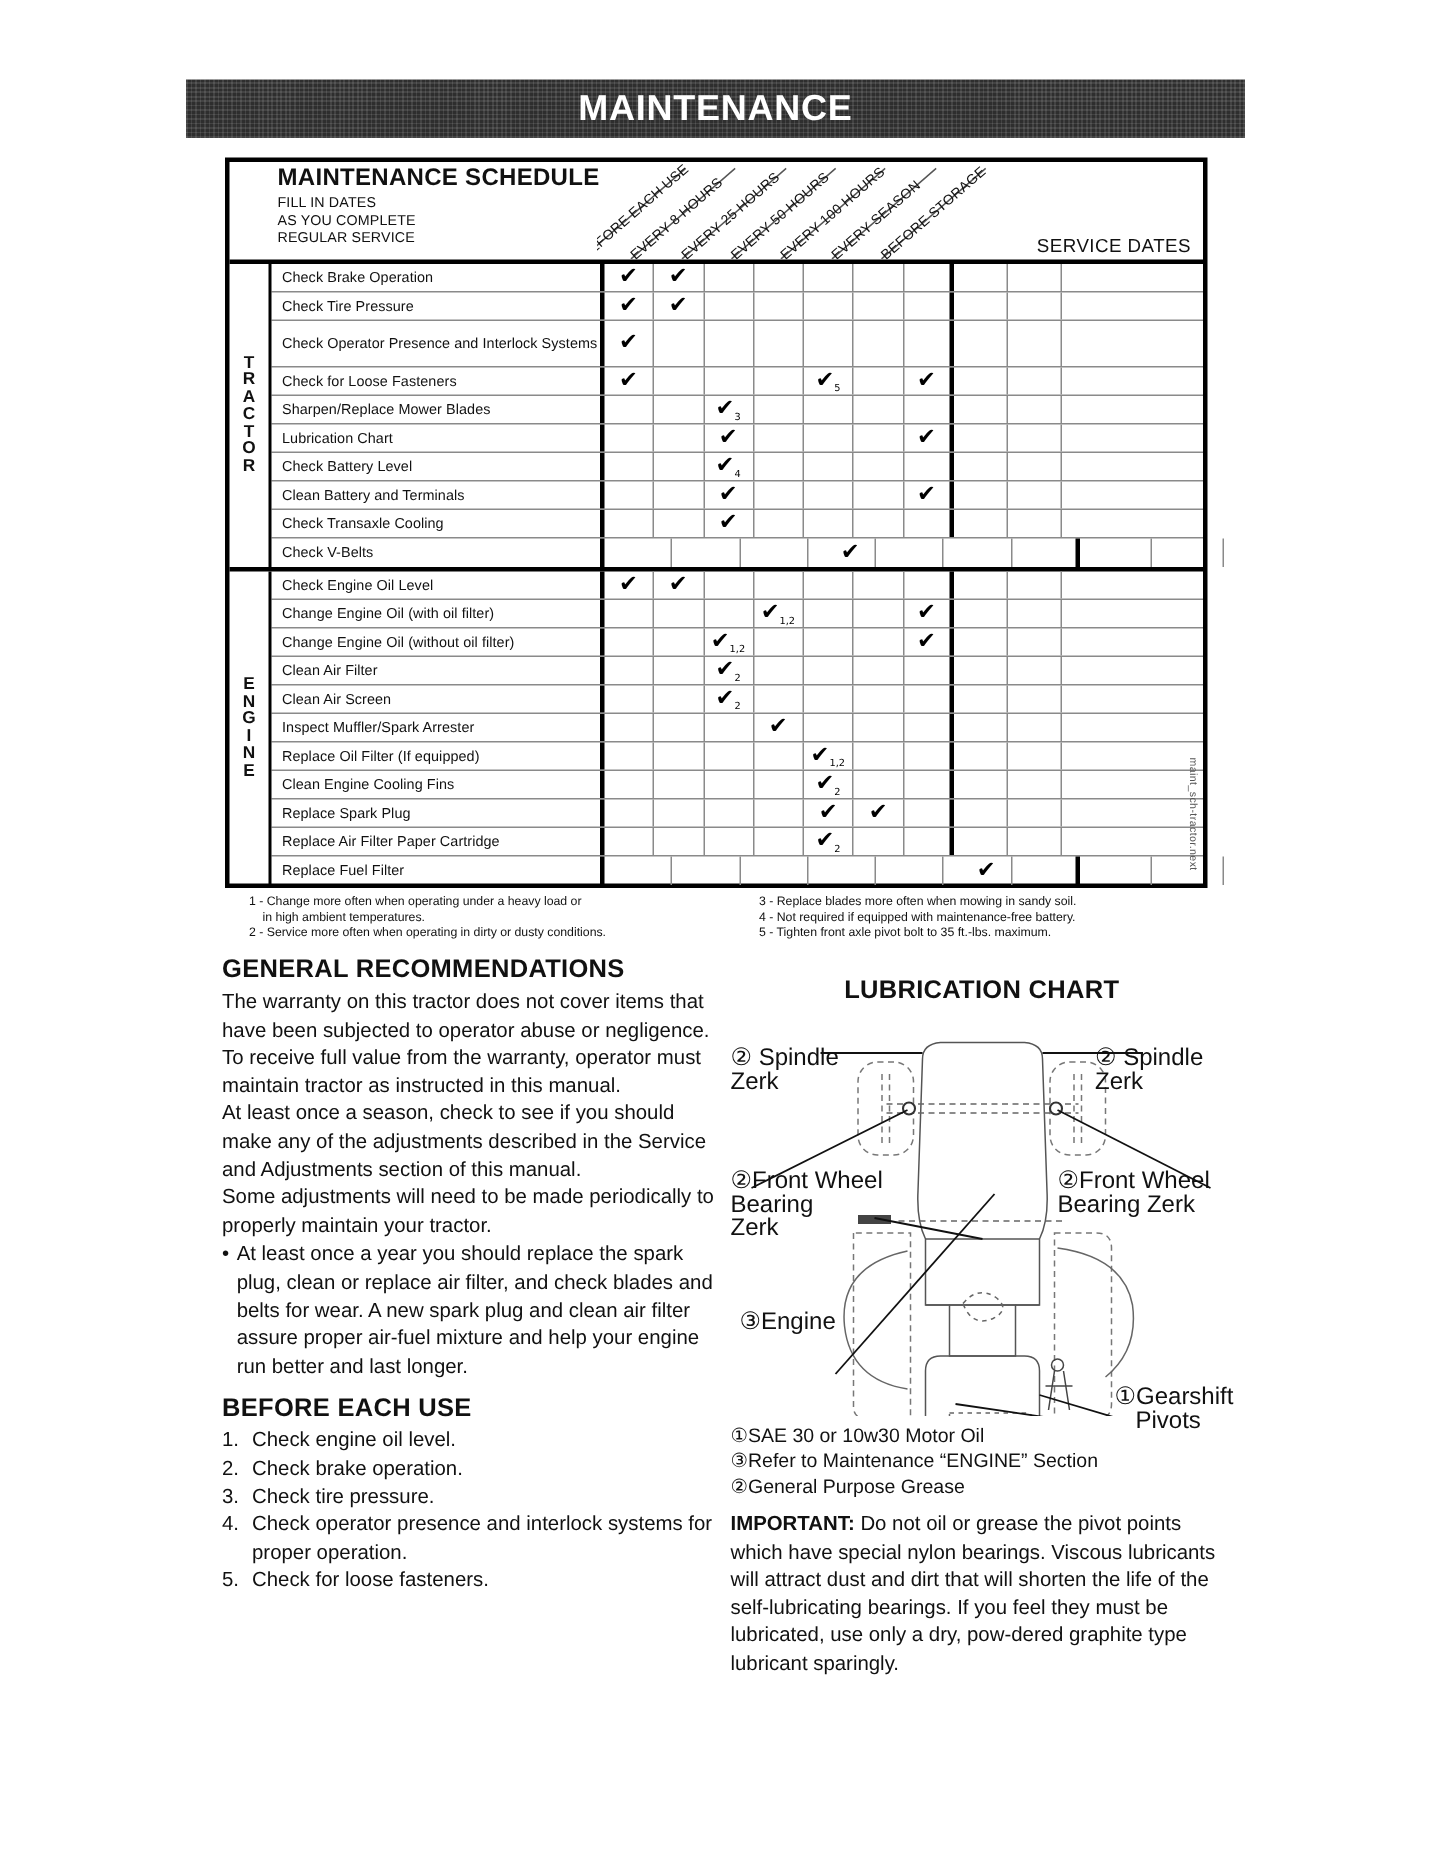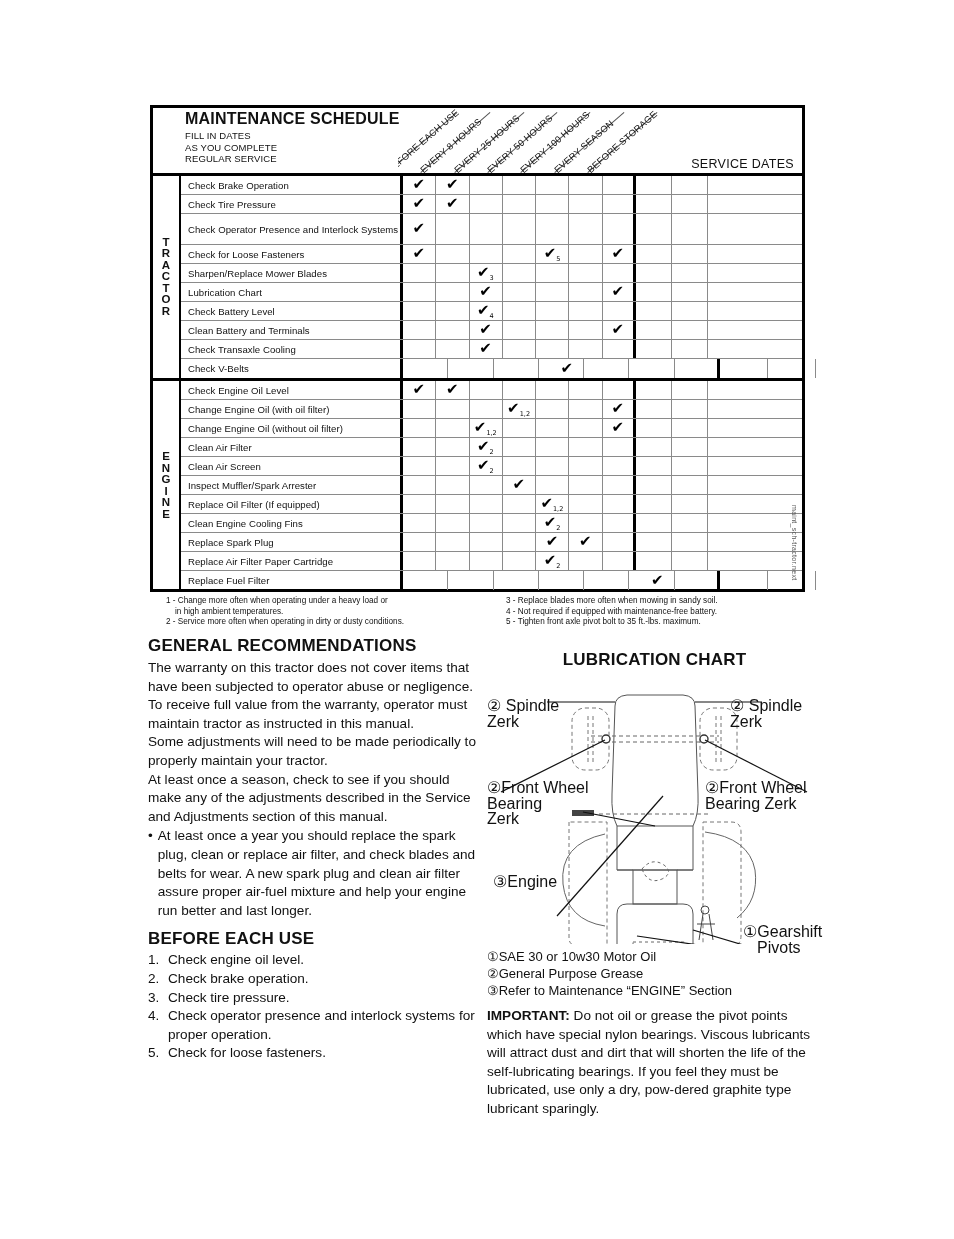--- a/index.html
+++ b/index.html
@@ -117,20 +117,23 @@
   .important{font-size:13.6px;line-height:18.6px;margin:8px 0 0 0;}
   .important b{font-weight:bold;}
 
   .pageno{position:absolute;left:0;top:1168px;width:954px;text-align:center;font-size:16px;}
 </style>
 </head>
 <body>
 
 <div class="page">
 
+  <div class="banner">
+    <div class="banner-title">MAINTENANCE</div>
+  </div>
 
   <div class="sched">
     <div class="sched-head">
       <div class="sched-title">MAINTENANCE SCHEDULE</div>
       <div class="sched-sub">
         <div>FILL IN DATES</div>
         <div>AS YOU COMPLETE</div>
         <div>REGULAR SERVICE</div>
       </div>
       <div class="diag-wrap" id="diag-wrap">
@@ -514,22 +517,22 @@
     <div class="col right">
       <p>3 - Replace blades more often when mowing in sandy soil.</p>
       <p>4 - Not required if equipped with maintenance-free battery.</p>
       <p>5 - Tighten front axle pivot bolt to 35 ft.-lbs. maximum.</p>
     </div>
   </div>
 
   <div class="colL">
     <h2 class="sec">GENERAL RECOMMENDATIONS</h2>
     <p class="body-text">The warranty on this tractor does not cover items that have been subjected to operator abuse or negligence.  To receive full value from the warranty, operator must maintain tractor as instructed in this manual.</p>
+    <p class="body-text">At least once a season, check to see if you should make any of the adjustments described in the Service and Adjustments section of this manual.</p>
     <p class="body-text">Some adjustments will need to be made periodically to properly maintain your tractor.</p>
-    <p class="body-text">At least once a season, check to see if you should make any of the adjustments described in the Service and Adjustments section of this manual.</p>
     <div class="bullet">
       <span class="dot">•</span>
       <span class="btxt">At least once a year you should replace the spark plug, clean or replace air filter, and check blades and belts for wear. A new spark plug and clean air filter assure proper air-fuel mixture and help your engine run better and last longer.</span>
     </div>
 
     <h2 class="sec2">BEFORE EACH USE</h2>
     <ol class="list" id="beu-list">
         <li>
           <span class="num">1.</span>
           <span>Check engine oil level.</span>
@@ -641,22 +644,22 @@
       </div>
       <div class="lab" style="left:6px;top:200px;">③Engine</div>
       <div class="lab" style="left:256px;top:250px;">
         <div>①Gearshift</div>
         <div style="padding-left:14px;">Pivots</div>
       </div>
     </div>
 
     <div class="legend">
       <div>①SAE 30 or 10w30 Motor Oil</div>
+      <div>③Refer to Maintenance  “ENGINE” Section</div>
       <div>②General Purpose Grease</div>
-      <div>③Refer to Maintenance  “ENGINE” Section</div>
     </div>
 
     <p class="important">
       <b>IMPORTANT:</b>
       <span>Do not oil or grease the pivot points which have special nylon bearings.  Viscous lubricants will attract dust and dirt that will shorten the life of the self-lubricating bearings.  If you feel they must be lubricated, use only a dry, pow-dered graphite type lubricant sparingly.</span>
     </p>
   </div>
 
 </div>
 

